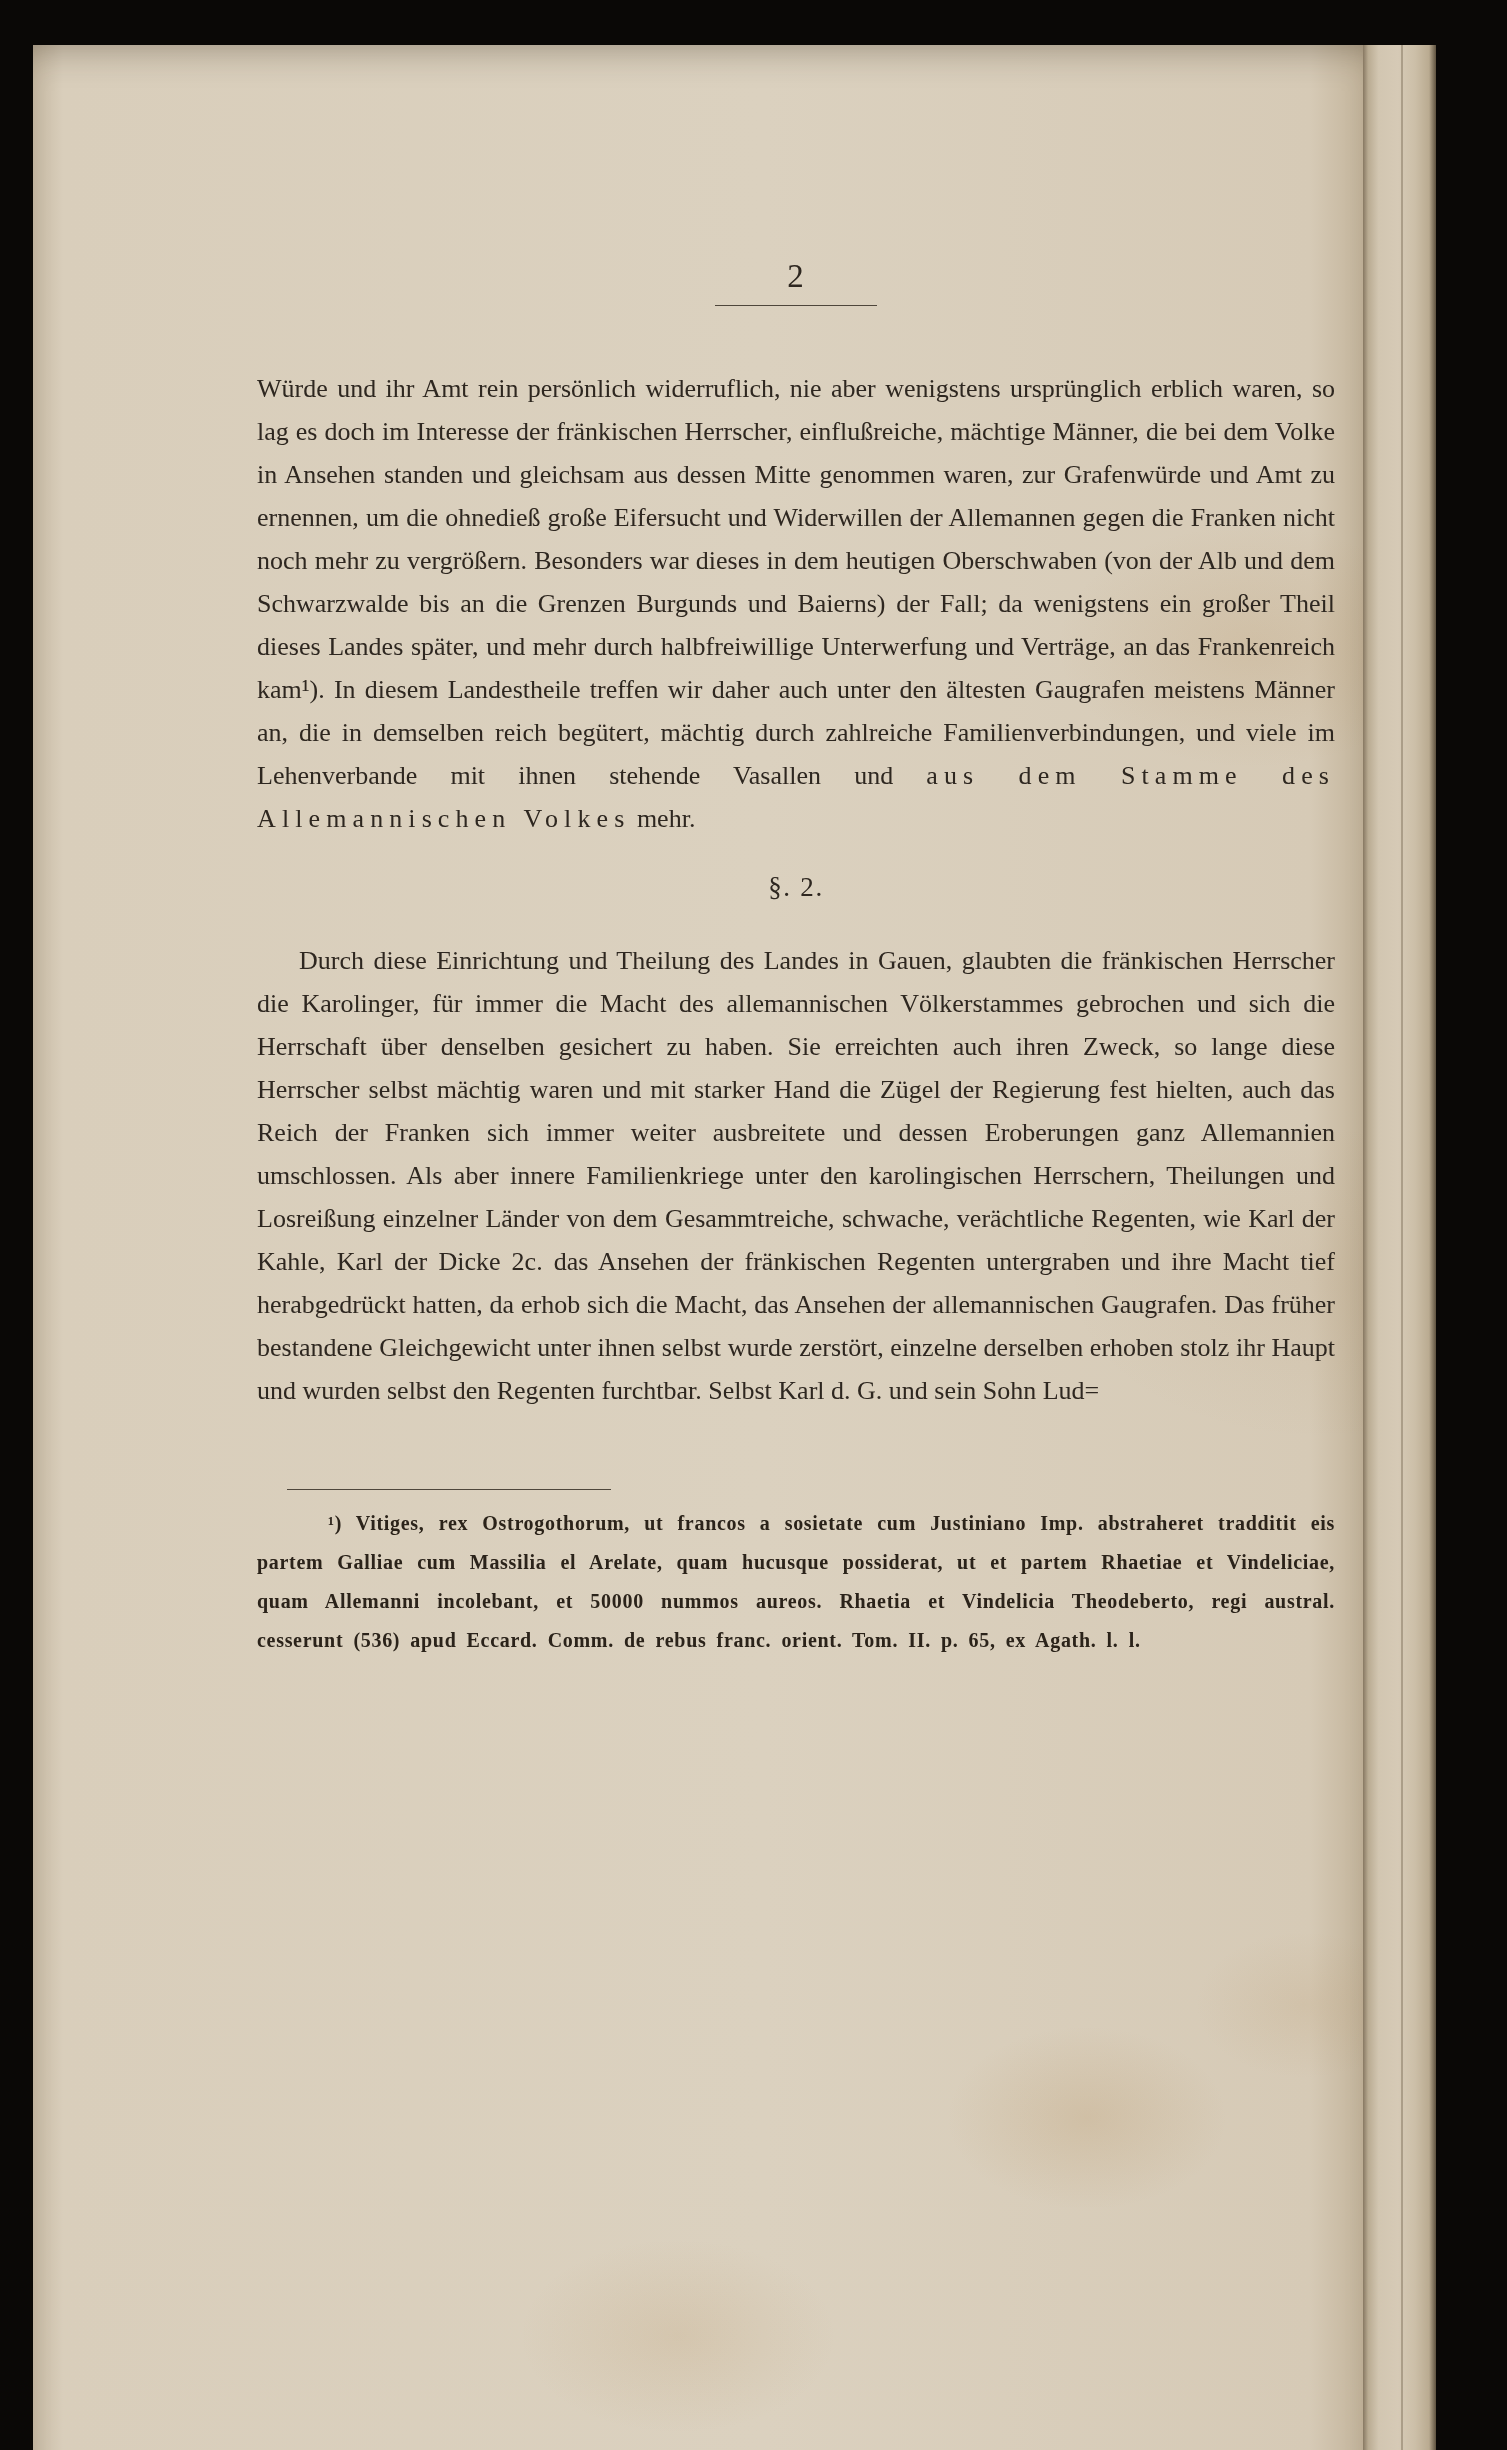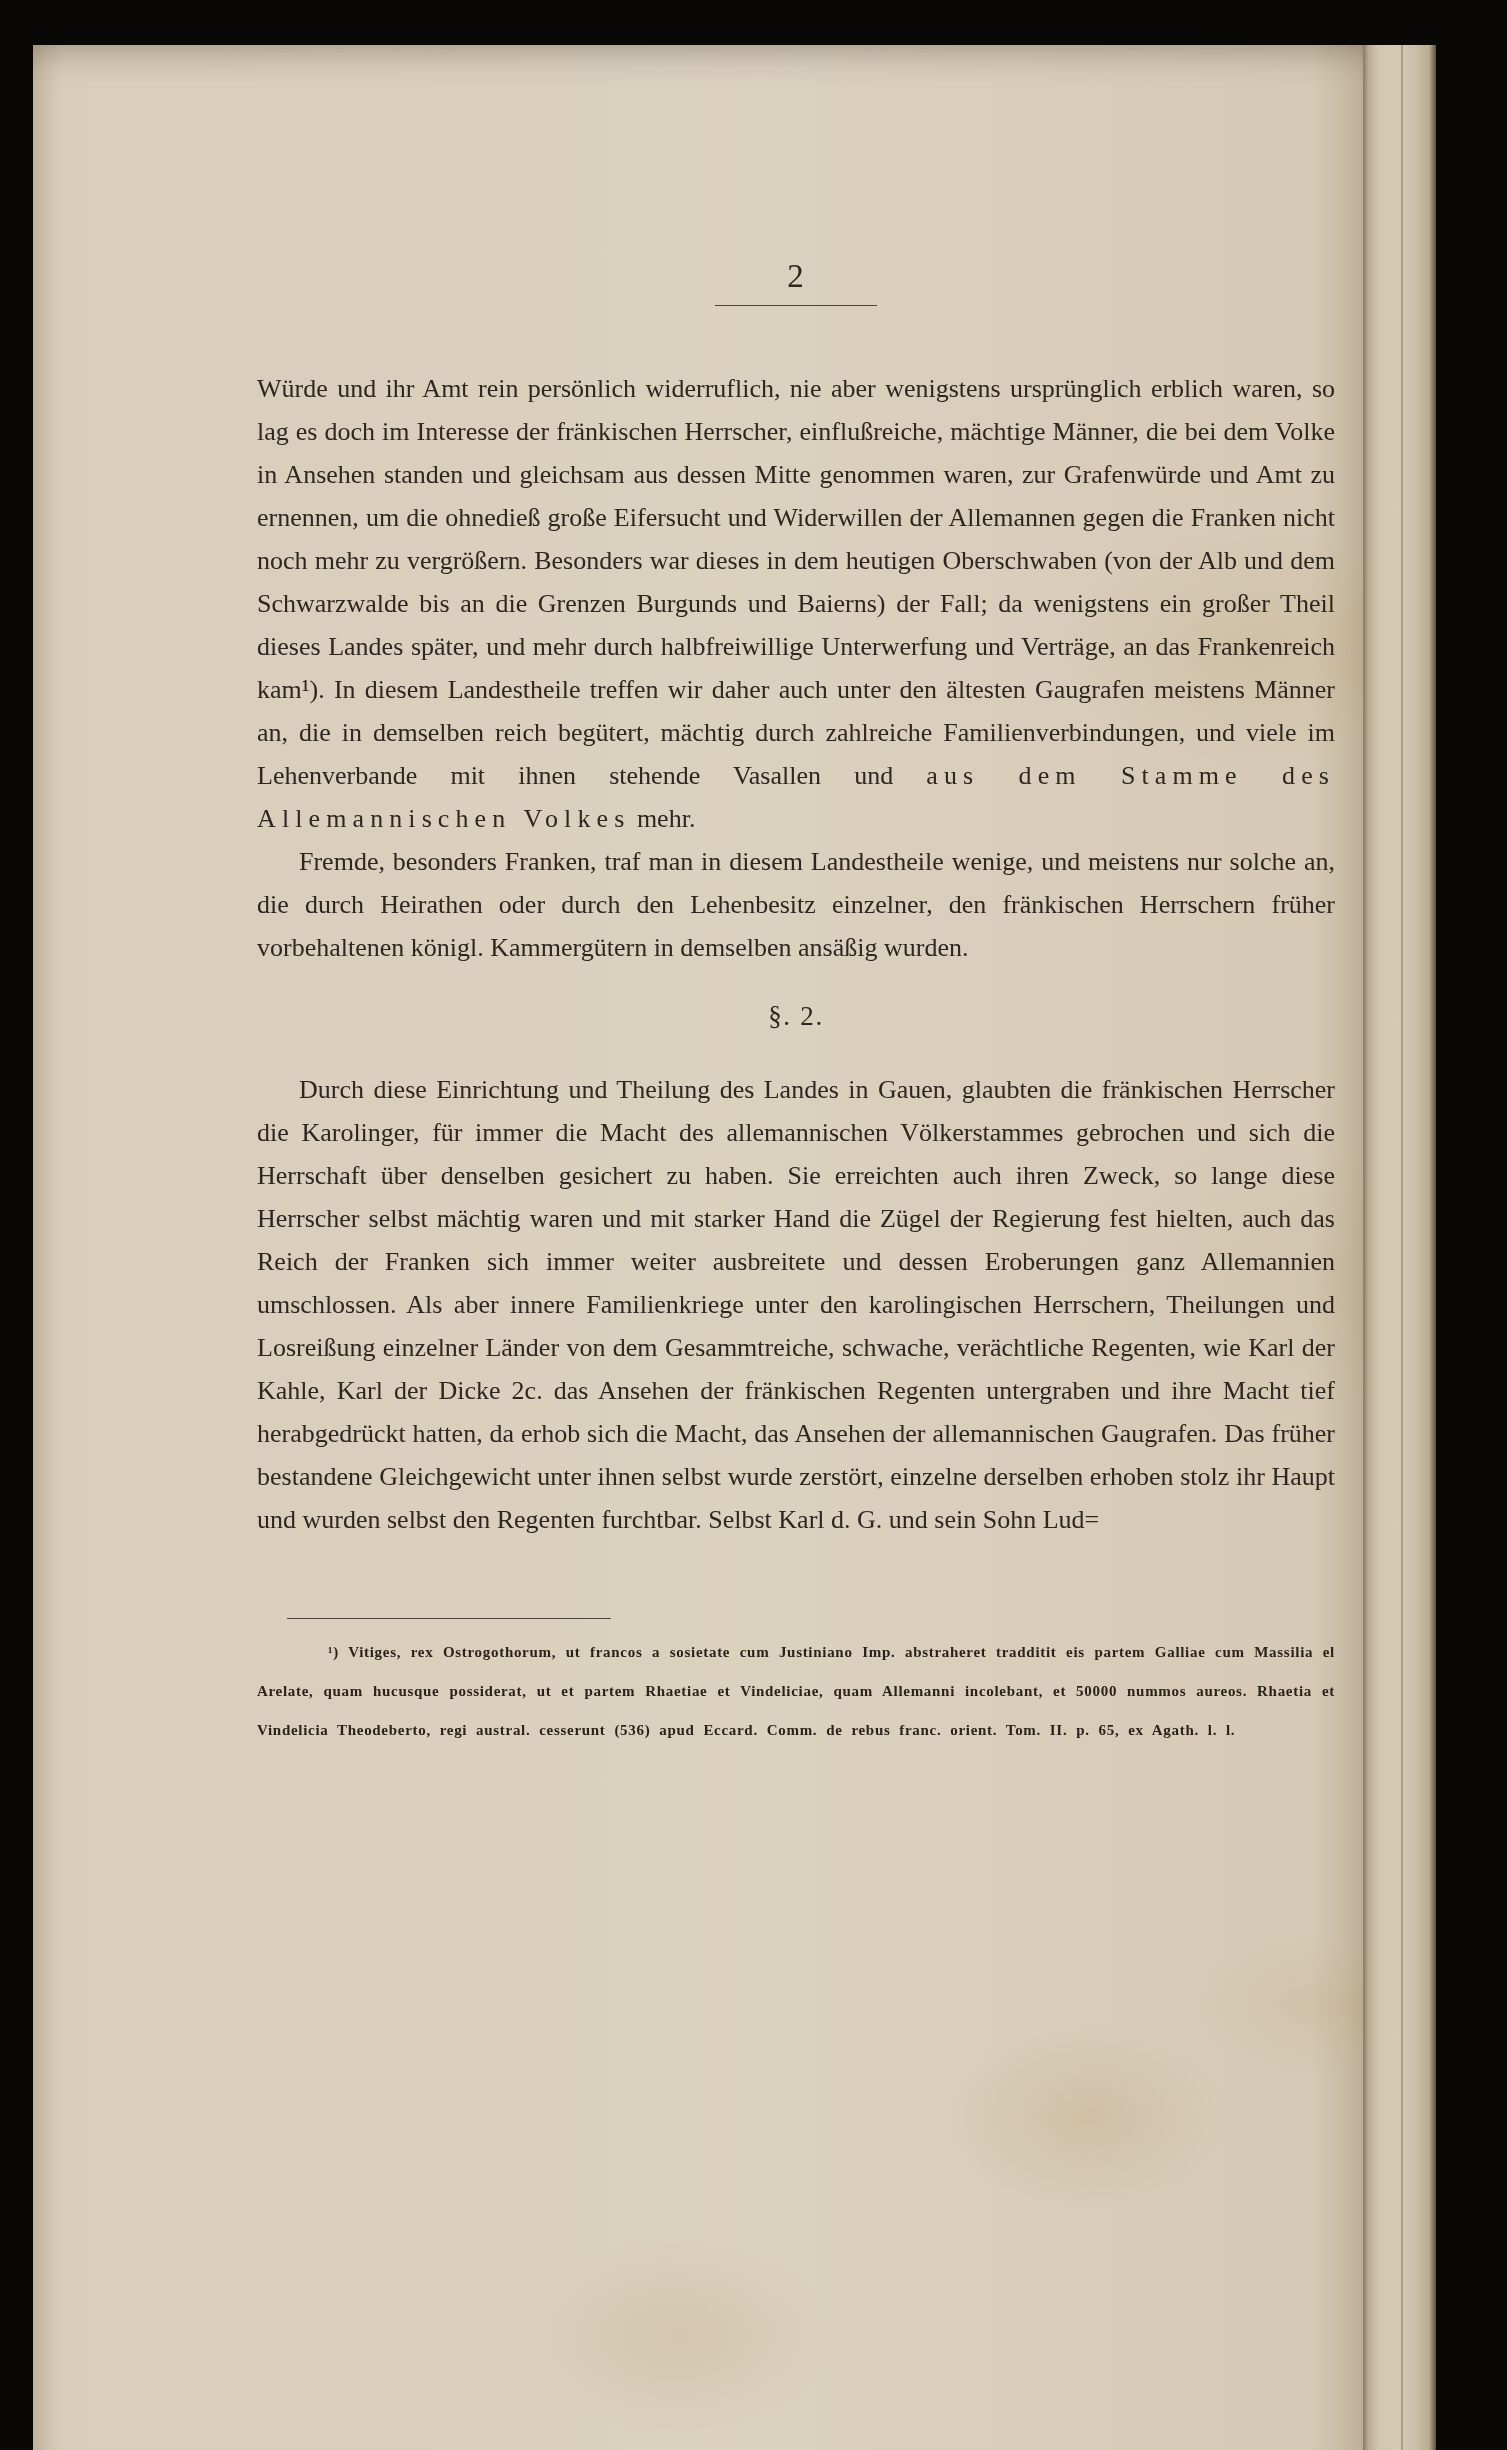--- a/index.html
+++ b/index.html
@@ -88,21 +88,21 @@
   
   .footnote { margin-top: 77px; }
   .footnote-rule {
     width: 324px;
     height: 0;
     border-top: 1.7px solid #4e463b;
     margin-left: 30px;
   }
   .footnote-text {
     margin: 14px 0 0 0;
-    font-size: 15px;
+    font-size: 20px;
     line-height: 39px;
     font-weight: bold;
     letter-spacing: 0.7px;
     word-spacing: 4.4px;
     text-indent: 71px;
     color: #2b231a;
     text-align: justify;
   }
 </style>
 </head>
@@ -118,21 +118,20 @@
       <div class="page-number-rule"></div>
 
       <div class="body-text">
 
         <p class="para">
           <span>Würde und ihr Amt rein persönlich widerruflich, nie aber wenigstens ursprünglich erblich waren, so lag es doch im Interesse der fränkischen Herrscher, einflußreiche, mächtige Männer, die bei dem Volke in Ansehen standen und gleichsam aus dessen Mitte genommen waren, zur Grafenwürde und Amt zu ernennen, um die ohnedieß große Eifersucht und Widerwillen der Allemannen gegen die Franken nicht noch mehr zu vergrößern. Besonders war dieses in dem heutigen Oberschwaben (von der Alb und dem Schwarzwalde bis an die Grenzen Burgunds und Baierns) der Fall; da wenigstens ein großer Theil dieses Landes später, und mehr durch halbfreiwillige Unterwerfung und Verträge, an das Frankenreich kam¹). In diesem Landestheile treffen wir daher auch unter den ältesten Gaugrafen meistens Männer an, die in demselben reich begütert, mächtig durch zahlreiche Familienverbindungen, und viele im Lehenverbande mit ihnen stehende Vasallen und</span>
           <span class="gesperrt">aus dem Stamme des Allemannischen Volkes</span>
           <span>mehr.</span>
         </p>
 
-        <p class="para indent">Fremde, besonders Franken, traf man in diesem Landestheile wenige, und meistens nur solche an, die durch Heirathen oder durch den Lehenbesitz einzelner, den fränkischen Herrschern früher vorbehaltenen königl. Kammergütern in demselben ansäßig wurden.</p>
 
         <h2 class="section-heading">§. 2.</h2>
 
         <p class="para indent">Durch diese Einrichtung und Theilung des Landes in Gauen, glaubten die fränkischen Herrscher die Karolinger, für immer die Macht des allemannischen Völkerstammes gebrochen und sich die Herrschaft über denselben gesichert zu haben. Sie erreichten auch ihren Zweck, so lange diese Herrscher selbst mächtig waren und mit starker Hand die Zügel der Regierung fest hielten, auch das Reich der Franken sich immer weiter ausbreitete und dessen Eroberungen ganz Allemannien umschlossen. Als aber innere Familienkriege unter den karolingischen Herrschern, Theilungen und Losreißung einzelner Länder von dem Gesammtreiche, schwache, verächtliche Regenten, wie Karl der Kahle, Karl der Dicke 2c. das Ansehen der fränkischen Regenten untergraben und ihre Macht tief herabgedrückt hatten, da erhob sich die Macht, das Ansehen der allemannischen Gaugrafen. Das früher bestandene Gleichgewicht unter ihnen selbst wurde zerstört, einzelne derselben erhoben stolz ihr Haupt und wurden selbst den Regenten furchtbar. Selbst Karl d. G. und sein Sohn Lud=</p>
       </div>
 
       <div class="footnote">
         <div class="footnote-rule"></div>
         <p class="footnote-text">¹) Vitiges, rex Ostrogothorum, ut francos a sosietate cum Justiniano Imp. abstraheret tradditit eis partem Galliae cum Massilia el Arelate, quam hucusque possiderat, ut et partem Rhaetiae et Vindeliciae, quam Allemanni incolebant, et 50000 nummos aureos. Rhaetia et Vindelicia Theodeberto, regi austral. cesserunt (536) apud Eccard. Comm. de rebus franc. orient. Tom. II. p. 65, ex Agath. l. l.</p>
       </div>

